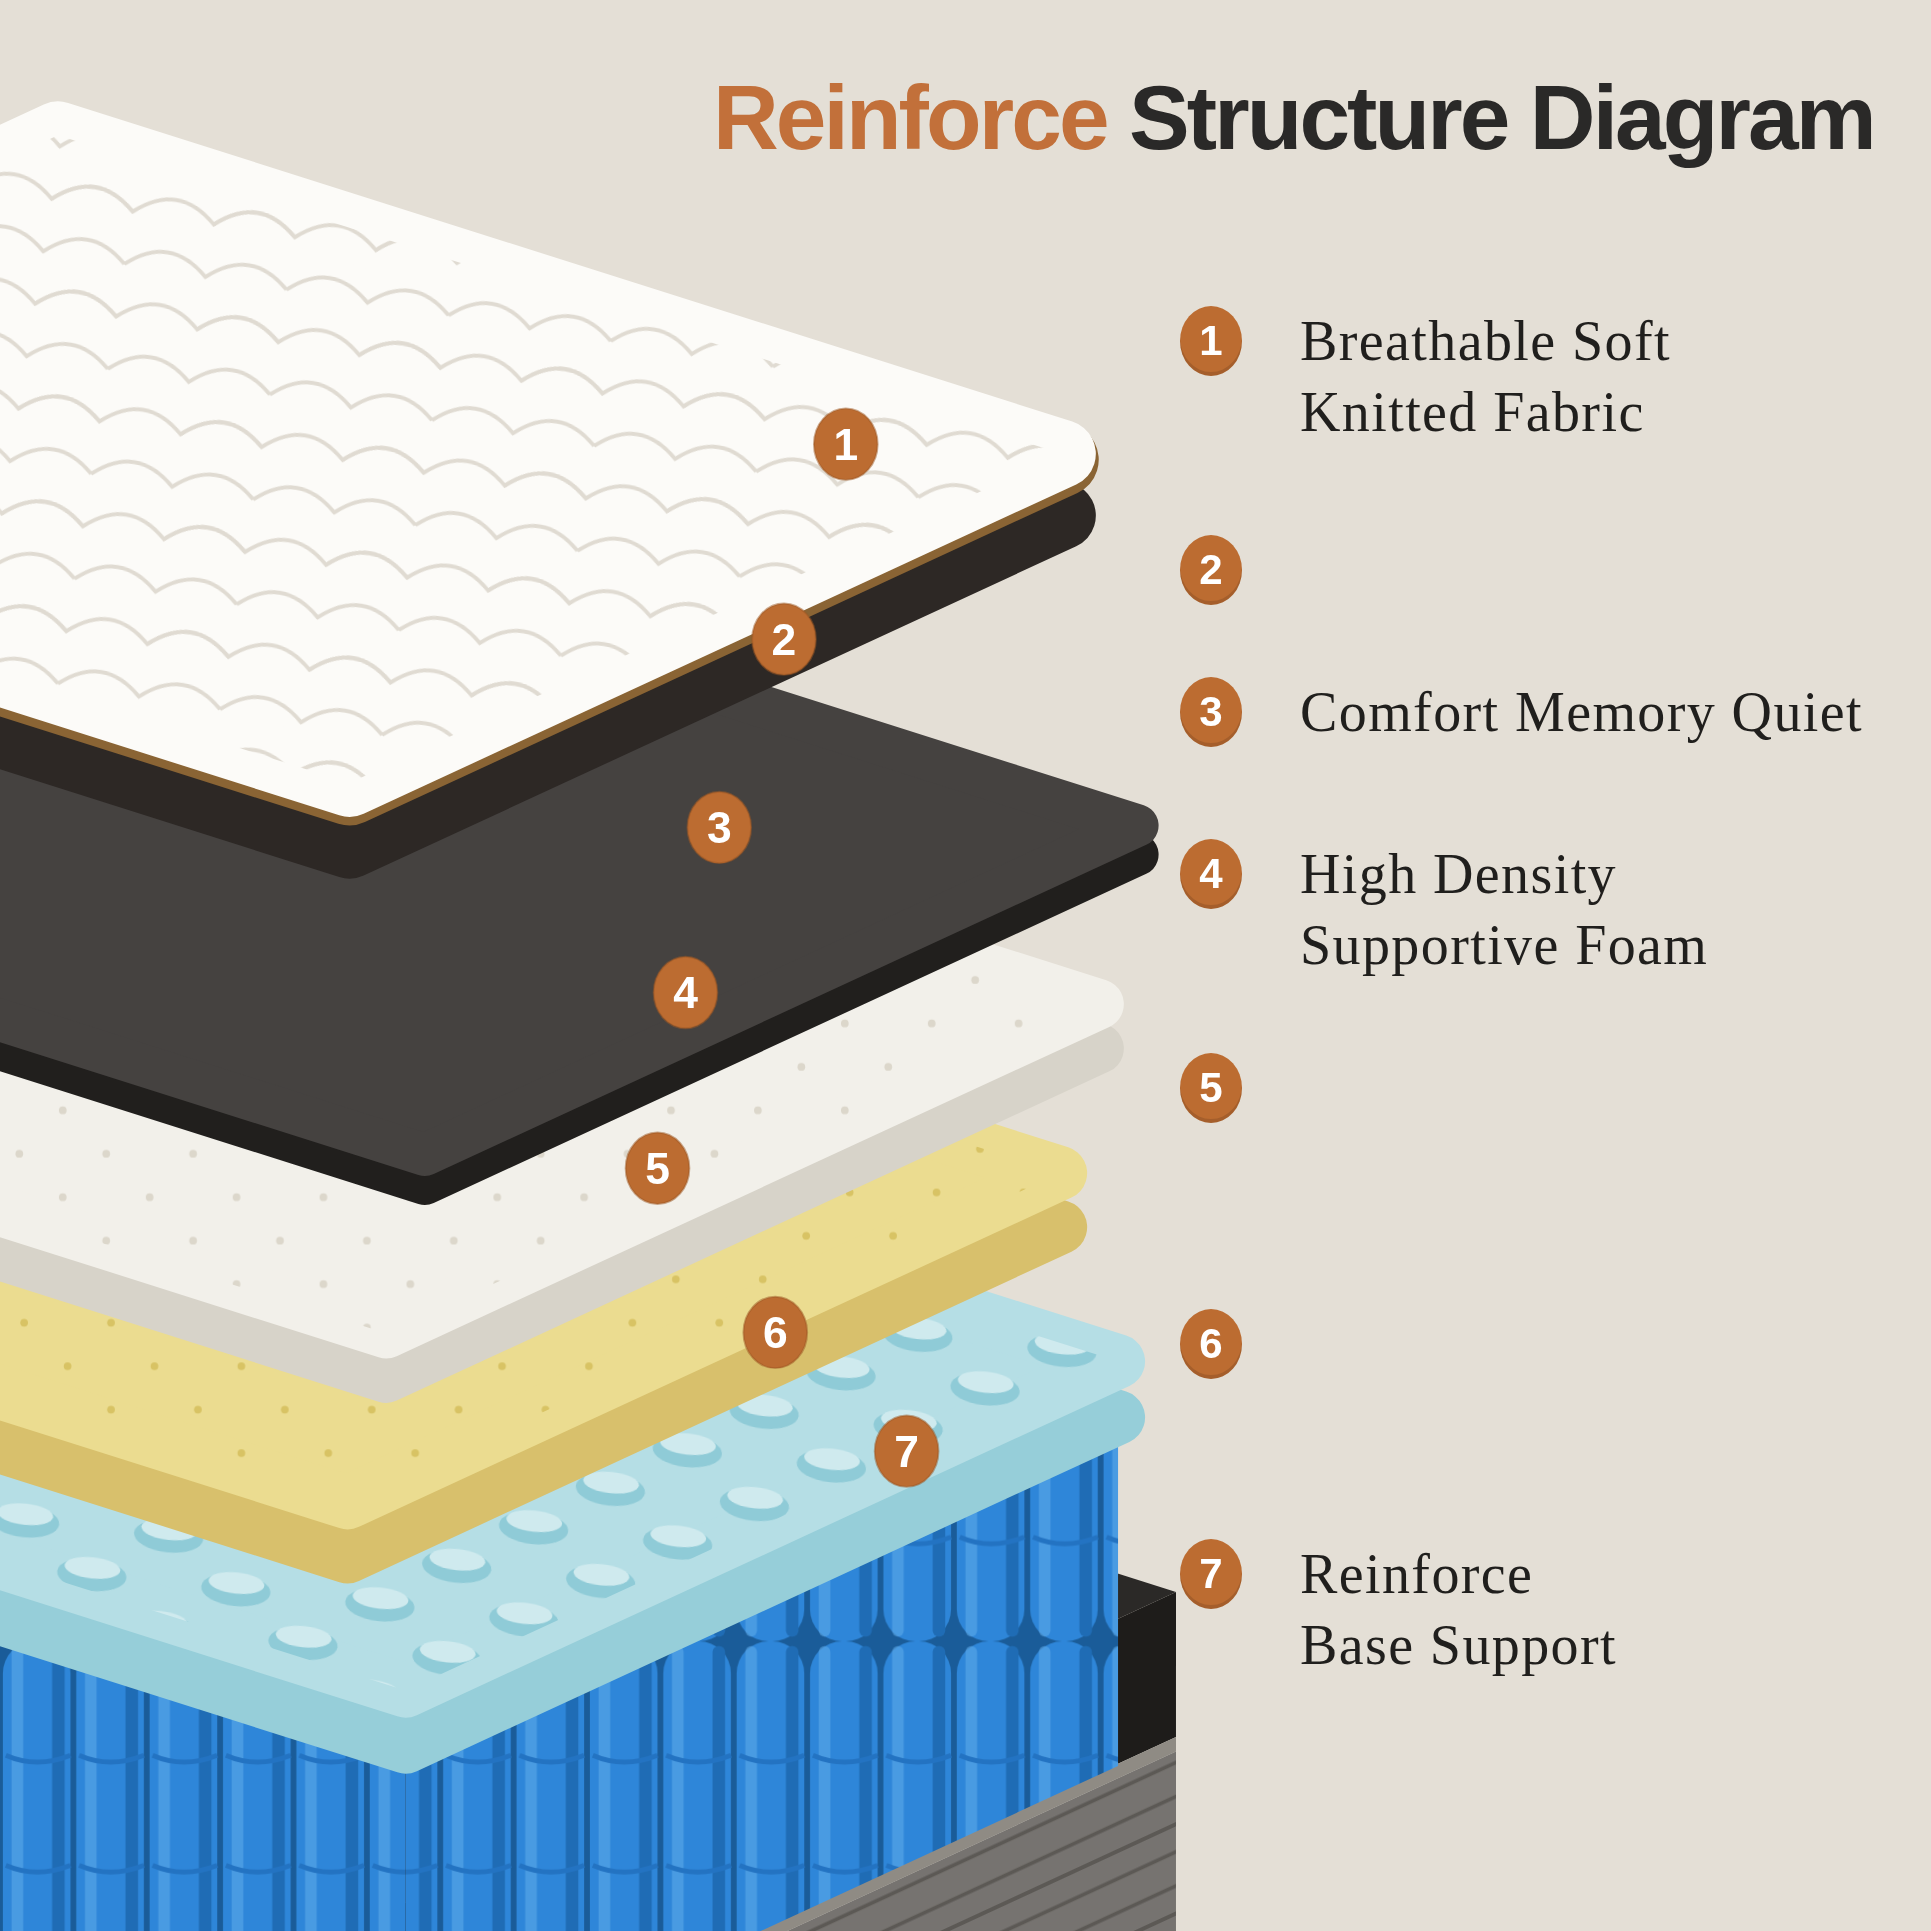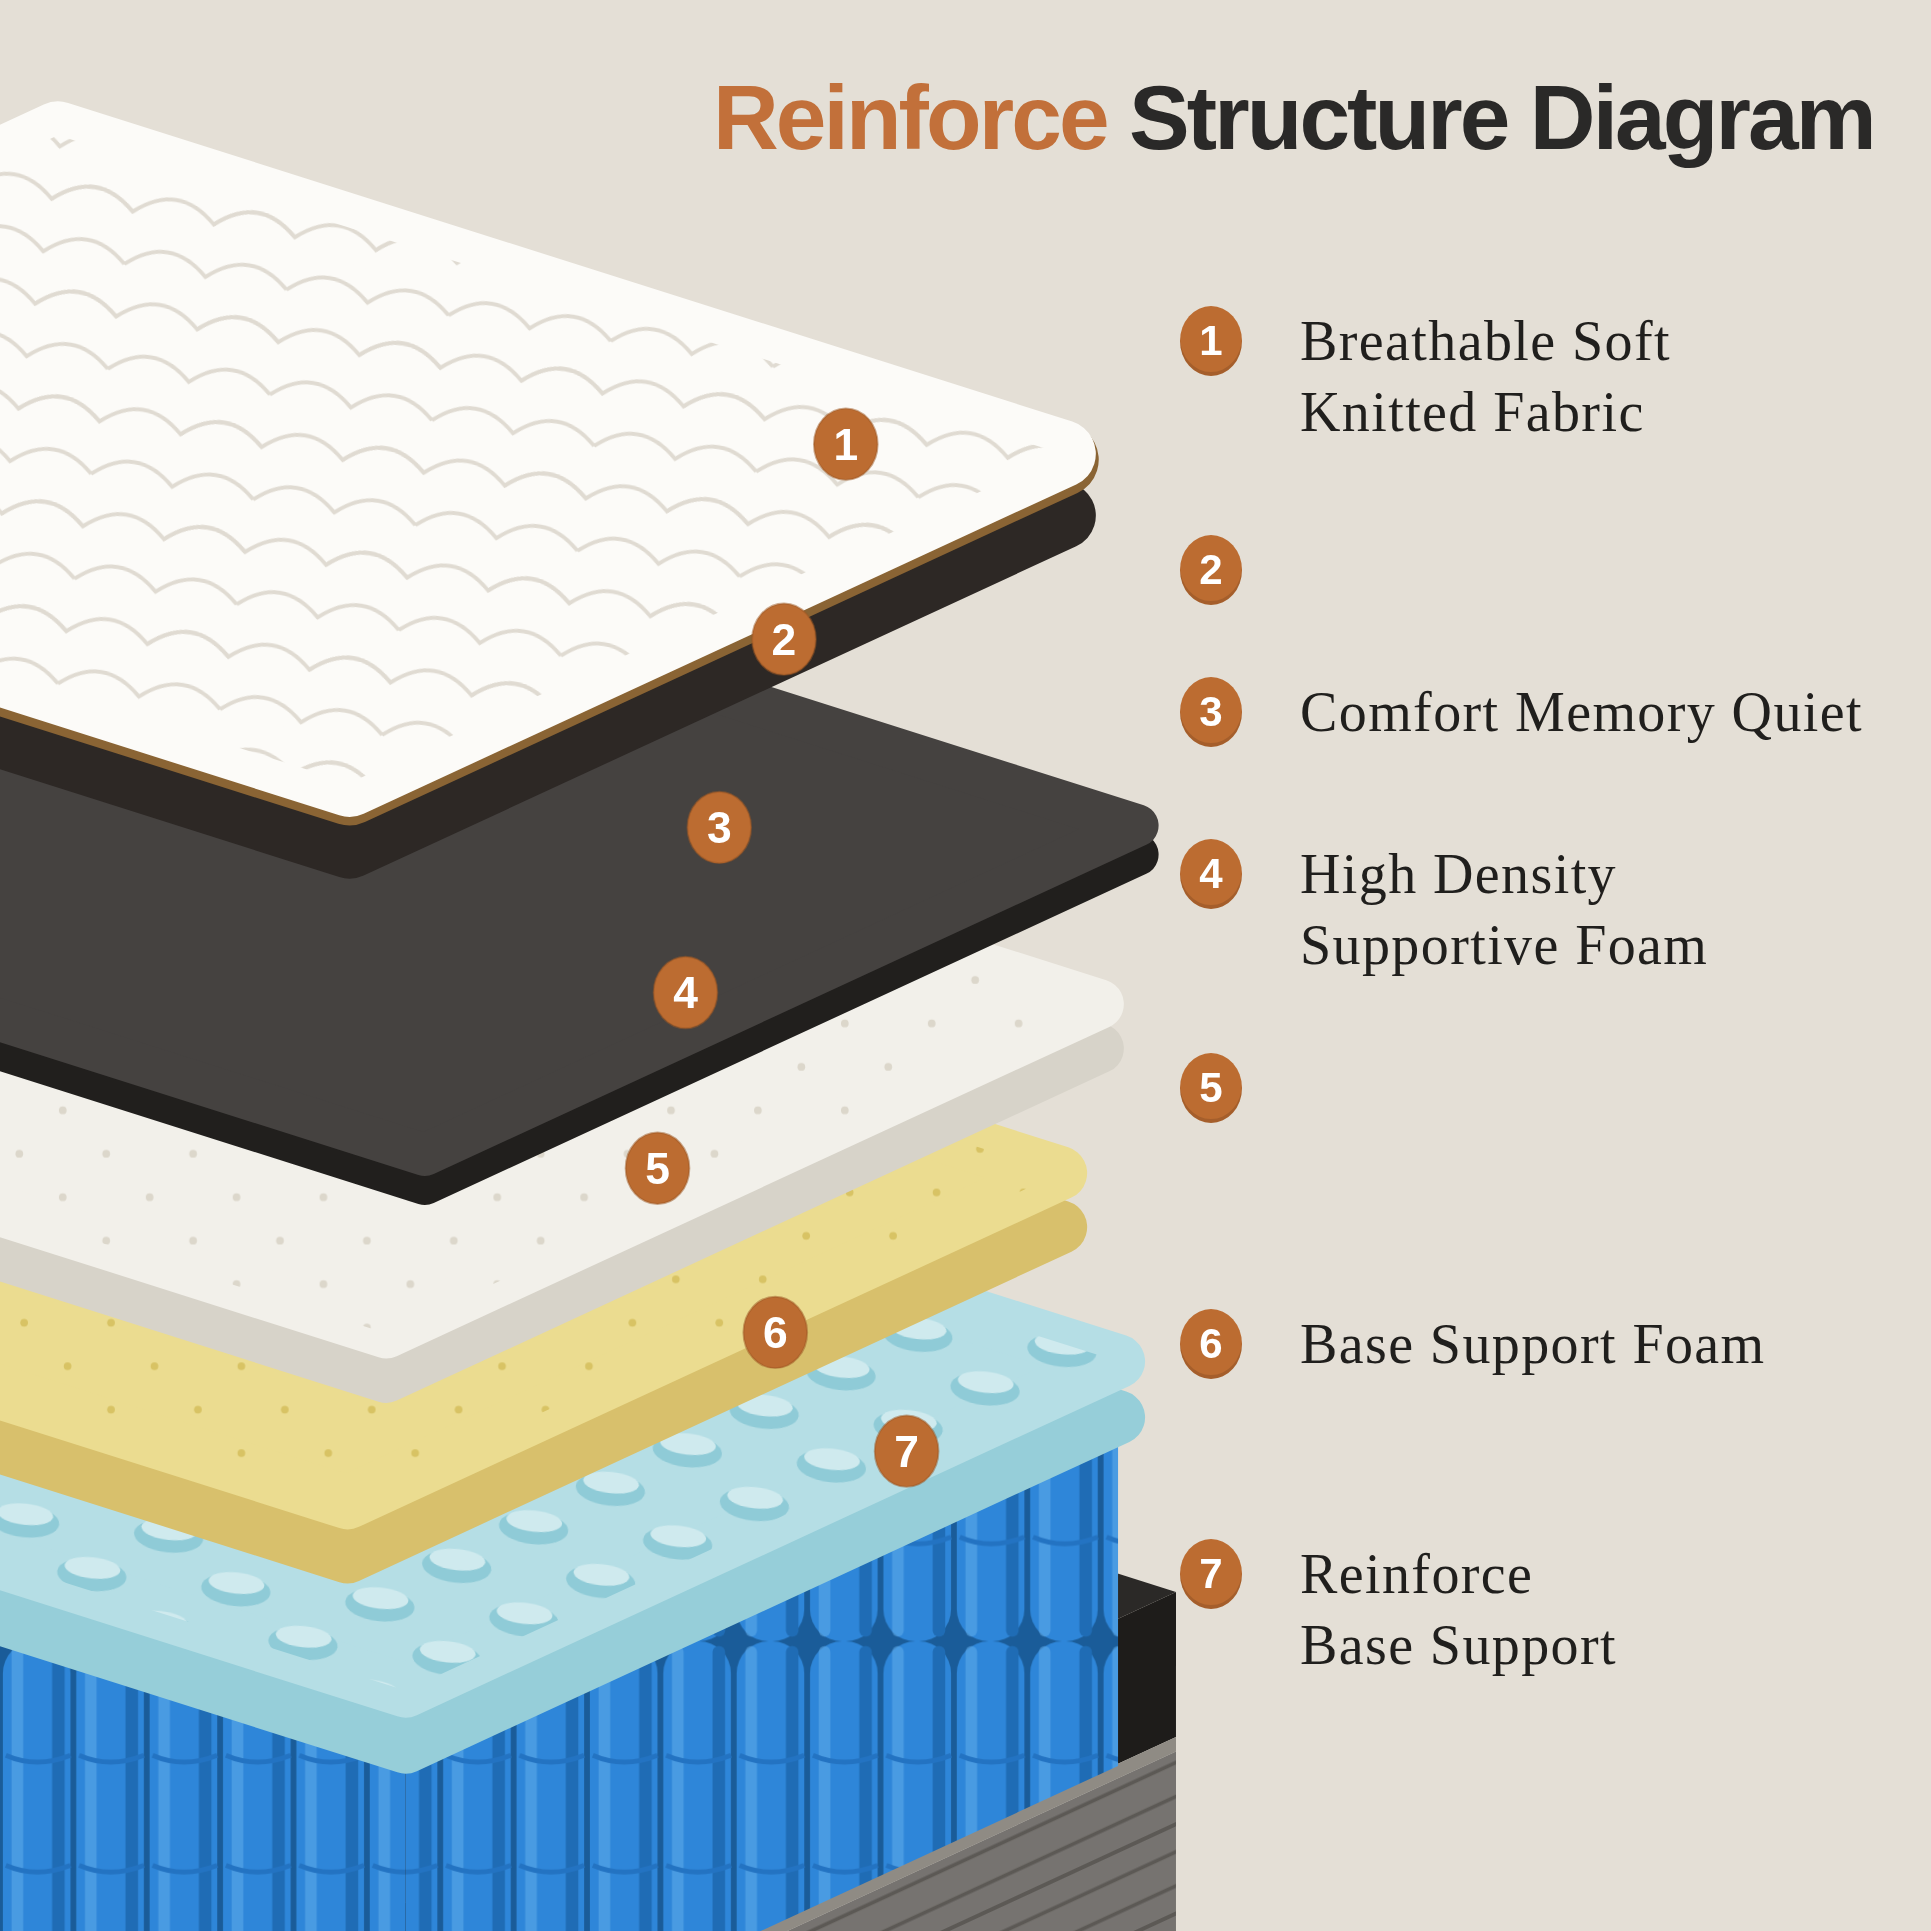--- a/index.html
+++ b/index.html
@@ -182,21 +182,20 @@
     <div class="item" style="top:839px">
       <div class="badge">4</div>
       <div class="lbl">High Density
 Supportive Foam</div>
     </div>
     <div class="item" style="top:1053px">
       <div class="badge">5</div>
     </div>
     <div class="item" style="top:1309px">
       <div class="badge">6</div>
-      <div class="lbl">Base Support Foam</div>
     </div>
     <div class="item" style="top:1539px">
       <div class="badge">7</div>
       <div class="lbl">Reinforce
 Base Support</div>
     </div>
   </div>
 
 </div>
 

